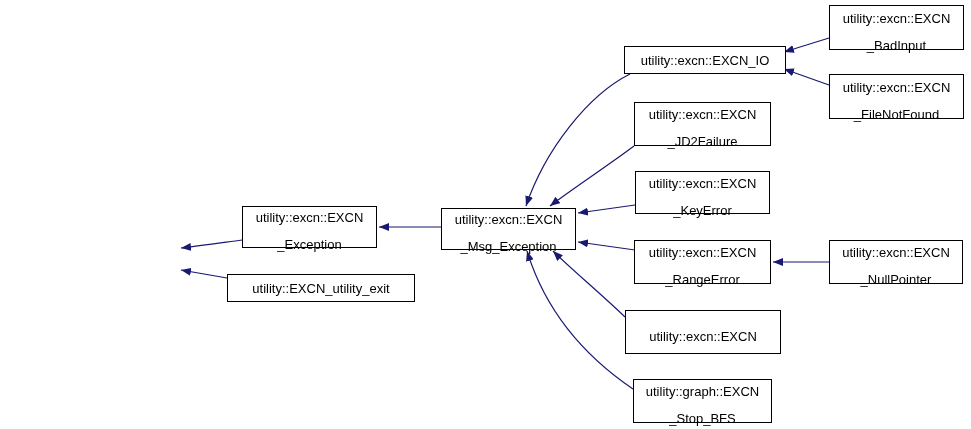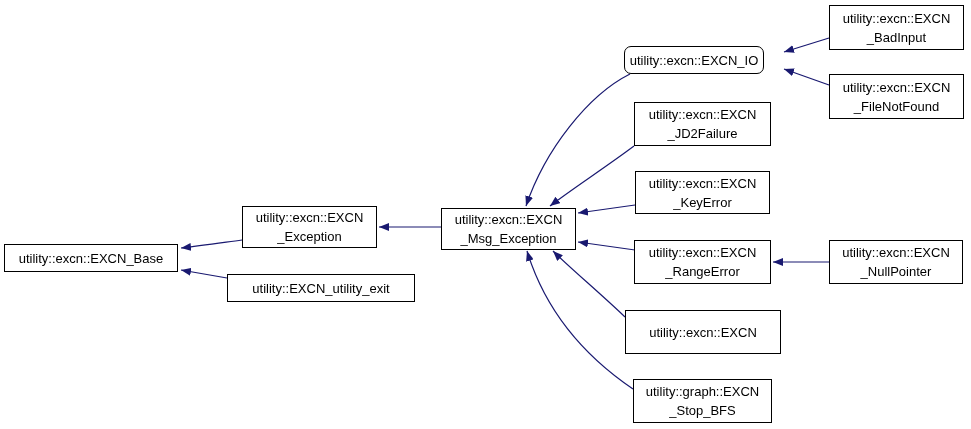--- a/index.html
+++ b/index.html
@@ -38,21 +38,21 @@
     font-size: 13px;
     line-height: 19px;
     display: flex;
     flex-direction: column;
     justify-content: center;
     align-items: center;
     text-align: center;
     white-space: nowrap;
     cursor: pointer;
   }
-  .node span { display: block; }
+  .node span { display: block; margin-top: 8px; }
 </style>
 </head>
 <body>
 
 <div class="canvas">
 
   <svg class="edges" viewBox="0 0 971 429" xmlns="http://www.w3.org/2000/svg">
     <defs>
       <marker id="arrowhead" markerUnits="userSpaceOnUse" markerWidth="11" markerHeight="8" refX="10" refY="4" orient="auto">
         <path d="M0,0 L10,4 L0,8 z"></path>
@@ -65,41 +65,37 @@
     <path class="edge" d="M634,146 C606,167 572,189 550,206" marker-end="url(#arrowhead)"></path>
     <path class="edge" d="M635,205 L578,213" marker-end="url(#arrowhead)"></path>
     <path class="edge" d="M635,250 L578,242" marker-end="url(#arrowhead)"></path>
     <path class="edge" d="M625,317 C600,293 570,268 553,251" marker-end="url(#arrowhead)"></path>
     <path class="edge" d="M633,389 C577,351 543,303 527,251" marker-end="url(#arrowhead)"></path>
     <path class="edge" d="M829,38 L784,52" marker-end="url(#arrowhead)"></path>
     <path class="edge" d="M829,85 L784,69" marker-end="url(#arrowhead)"></path>
     <path class="edge" d="M829,262 L773,262" marker-end="url(#arrowhead)"></path>
   </svg>
 
-  <div class="node" style="left:4px; top:244px; width:174px; height:28px;">
-    <span>utility::excn::EXCN_Base</span>
-    <span></span>
-  </div>
 
   <div class="node" style="left:242px; top:206px; width:135px; height:42px;">
     <span>utility::excn::EXCN</span>
     <span>_Exception</span>
   </div>
 
   <div class="node" style="left:227px; top:274px; width:188px; height:28px;">
     <span>utility::EXCN_utility_exit</span>
     <span></span>
   </div>
 
   <div class="node" style="left:441px; top:208px; width:135px; height:42px;">
     <span>utility::excn::EXCN</span>
     <span>_Msg_Exception</span>
   </div>
 
-  <div class="node" style="left:624px; top:46px; width:140px; height:28px;border-radius:7px;">
+  <div class="node" style="left:624px; top:46px; width:162px; height:28px;">
     <span>utility::excn::EXCN_IO</span>
     <span></span>
   </div>
 
   <div class="node" style="left:829px; top:5px; width:135px; height:45px;">
     <span>utility::excn::EXCN</span>
     <span>_BadInput</span>
   </div>
 
   <div class="node" style="left:829px; top:74px; width:135px; height:45px;">

